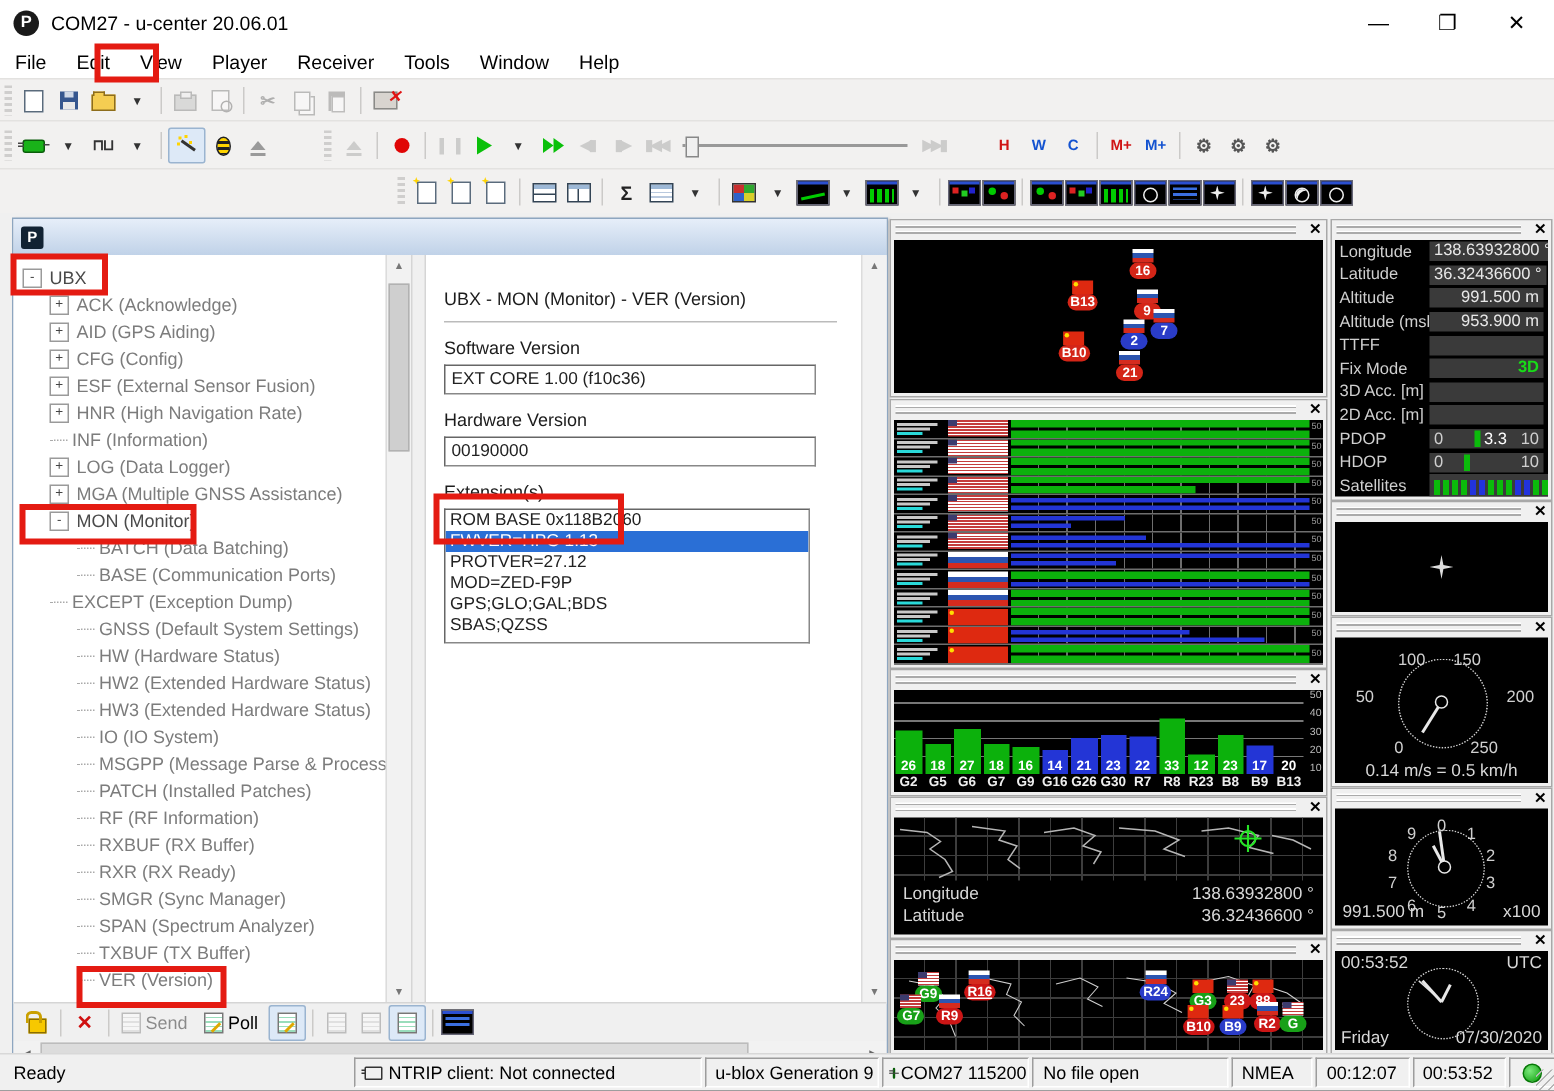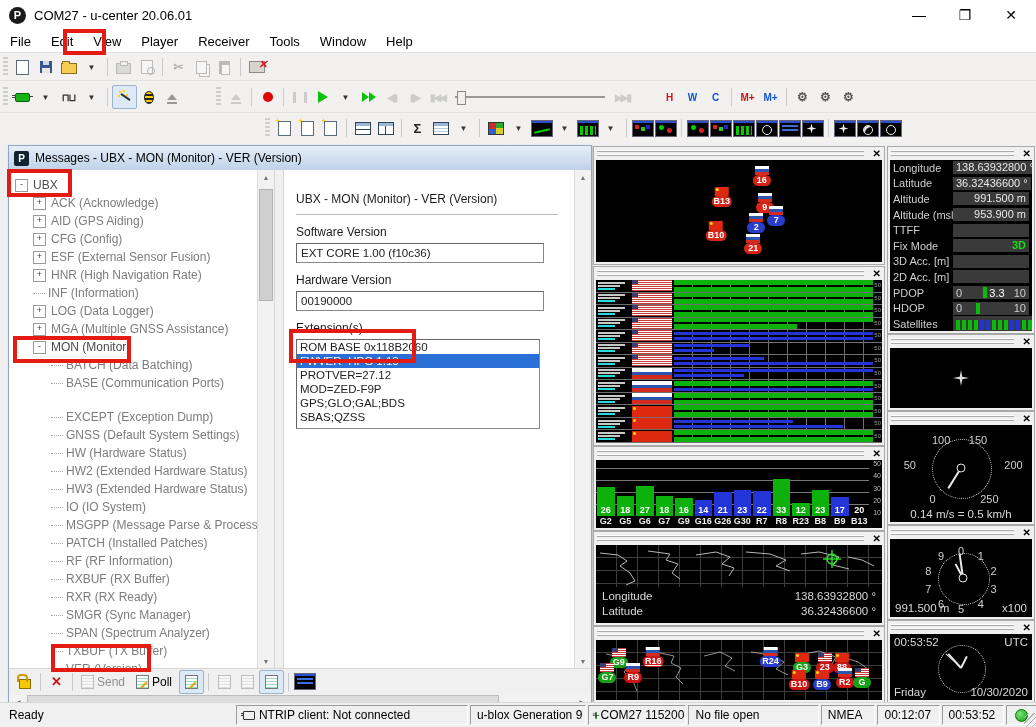--- a/index.html
+++ b/index.html
@@ -452,21 +452,20 @@
           <i class="mini m-dial"></i>
         </span>
       </span>
   </div>
 
   <div class="workspace">
 
     <div class="msgwin">
       <div class="msg-title">
         <div class="msg-logo">P</div>
-        <span>Messages - UBX - MON (Monitor) - VER (Version)</span>
       </div>
       <div class="msg-body">
         <div class="tree" id="tree">
             <div class="trow troot" style="padding-left: 6px;">
               <span class="tbox">-</span>
               <span>UBX</span>
             </div>
             <div class="trow " style="padding-left: 24px;">
               <span class="tbox">+</span>
               <span>ACK (Acknowledge)</span>
@@ -504,21 +503,21 @@
               <span>MON (Monitor)</span>
             </div>
             <div class="trow " style="padding-left: 42px;">
               <span class="tcon"></span>
               <span>BATCH (Data Batching)</span>
             </div>
             <div class="trow " style="padding-left: 42px;">
               <span class="tcon"></span>
               <span>BASE (Communication Ports)</span>
             </div>
-            <div class="trow " style="padding-left: 42px; margin-top: 16px;">
+            <div class="trow " style="padding-left: 24px;">
               <span class="tcon"></span>
               <span>EXCEPT (Exception Dump)</span>
             </div>
             <div class="trow " style="padding-left: 42px;">
               <span class="tcon"></span>
               <span>GNSS (Default System Settings)</span>
             </div>
             <div class="trow " style="padding-left: 42px;">
               <span class="tcon"></span>
               <span>HW (Hardware Status)</span>
@@ -1191,21 +1190,21 @@
           <span class="px">✕</span>
         </div>
       <div class="pbody">
         <div class="dial-circle" style="left:48px;top:11px;width:46px;height:46px"></div>
         <div class="needle" style="left:71px;top:34px;height:13px;margin-left:-1px;margin-top:-13px;transform:rotate(27deg)"></div>
         <div class="needle" style="left:71px;top:34px;height:19px;margin-left:-1px;margin-top:-19px;transform:rotate(318deg)"></div>
         <div class="needle" style="left:71px;top:34px;height:21px;width:1px;margin-top:-21px;transform:rotate(312deg)"></div>
         <div class="dtext" style="left:4px;top:2px">00:53:52</div>
         <div class="dtext" style="right:4px;top:2px">UTC</div>
         <div class="dtext" style="left:4px;bottom:2px">Friday</div>
-        <div class="dtext" style="right:4px;bottom:2px">10/30/2020</div>
+        <div class="dtext" style="right:4px;bottom:2px">07/30/2020</div>
       </div>
     </div>
   </div>
 
   <div class="statusbar">
     <div class="seg plain" style="width:236px">
         <span>Ready</span>
       </div>
     <div class="seg" style="width:236px">
         <i class="ntplug"></i>

